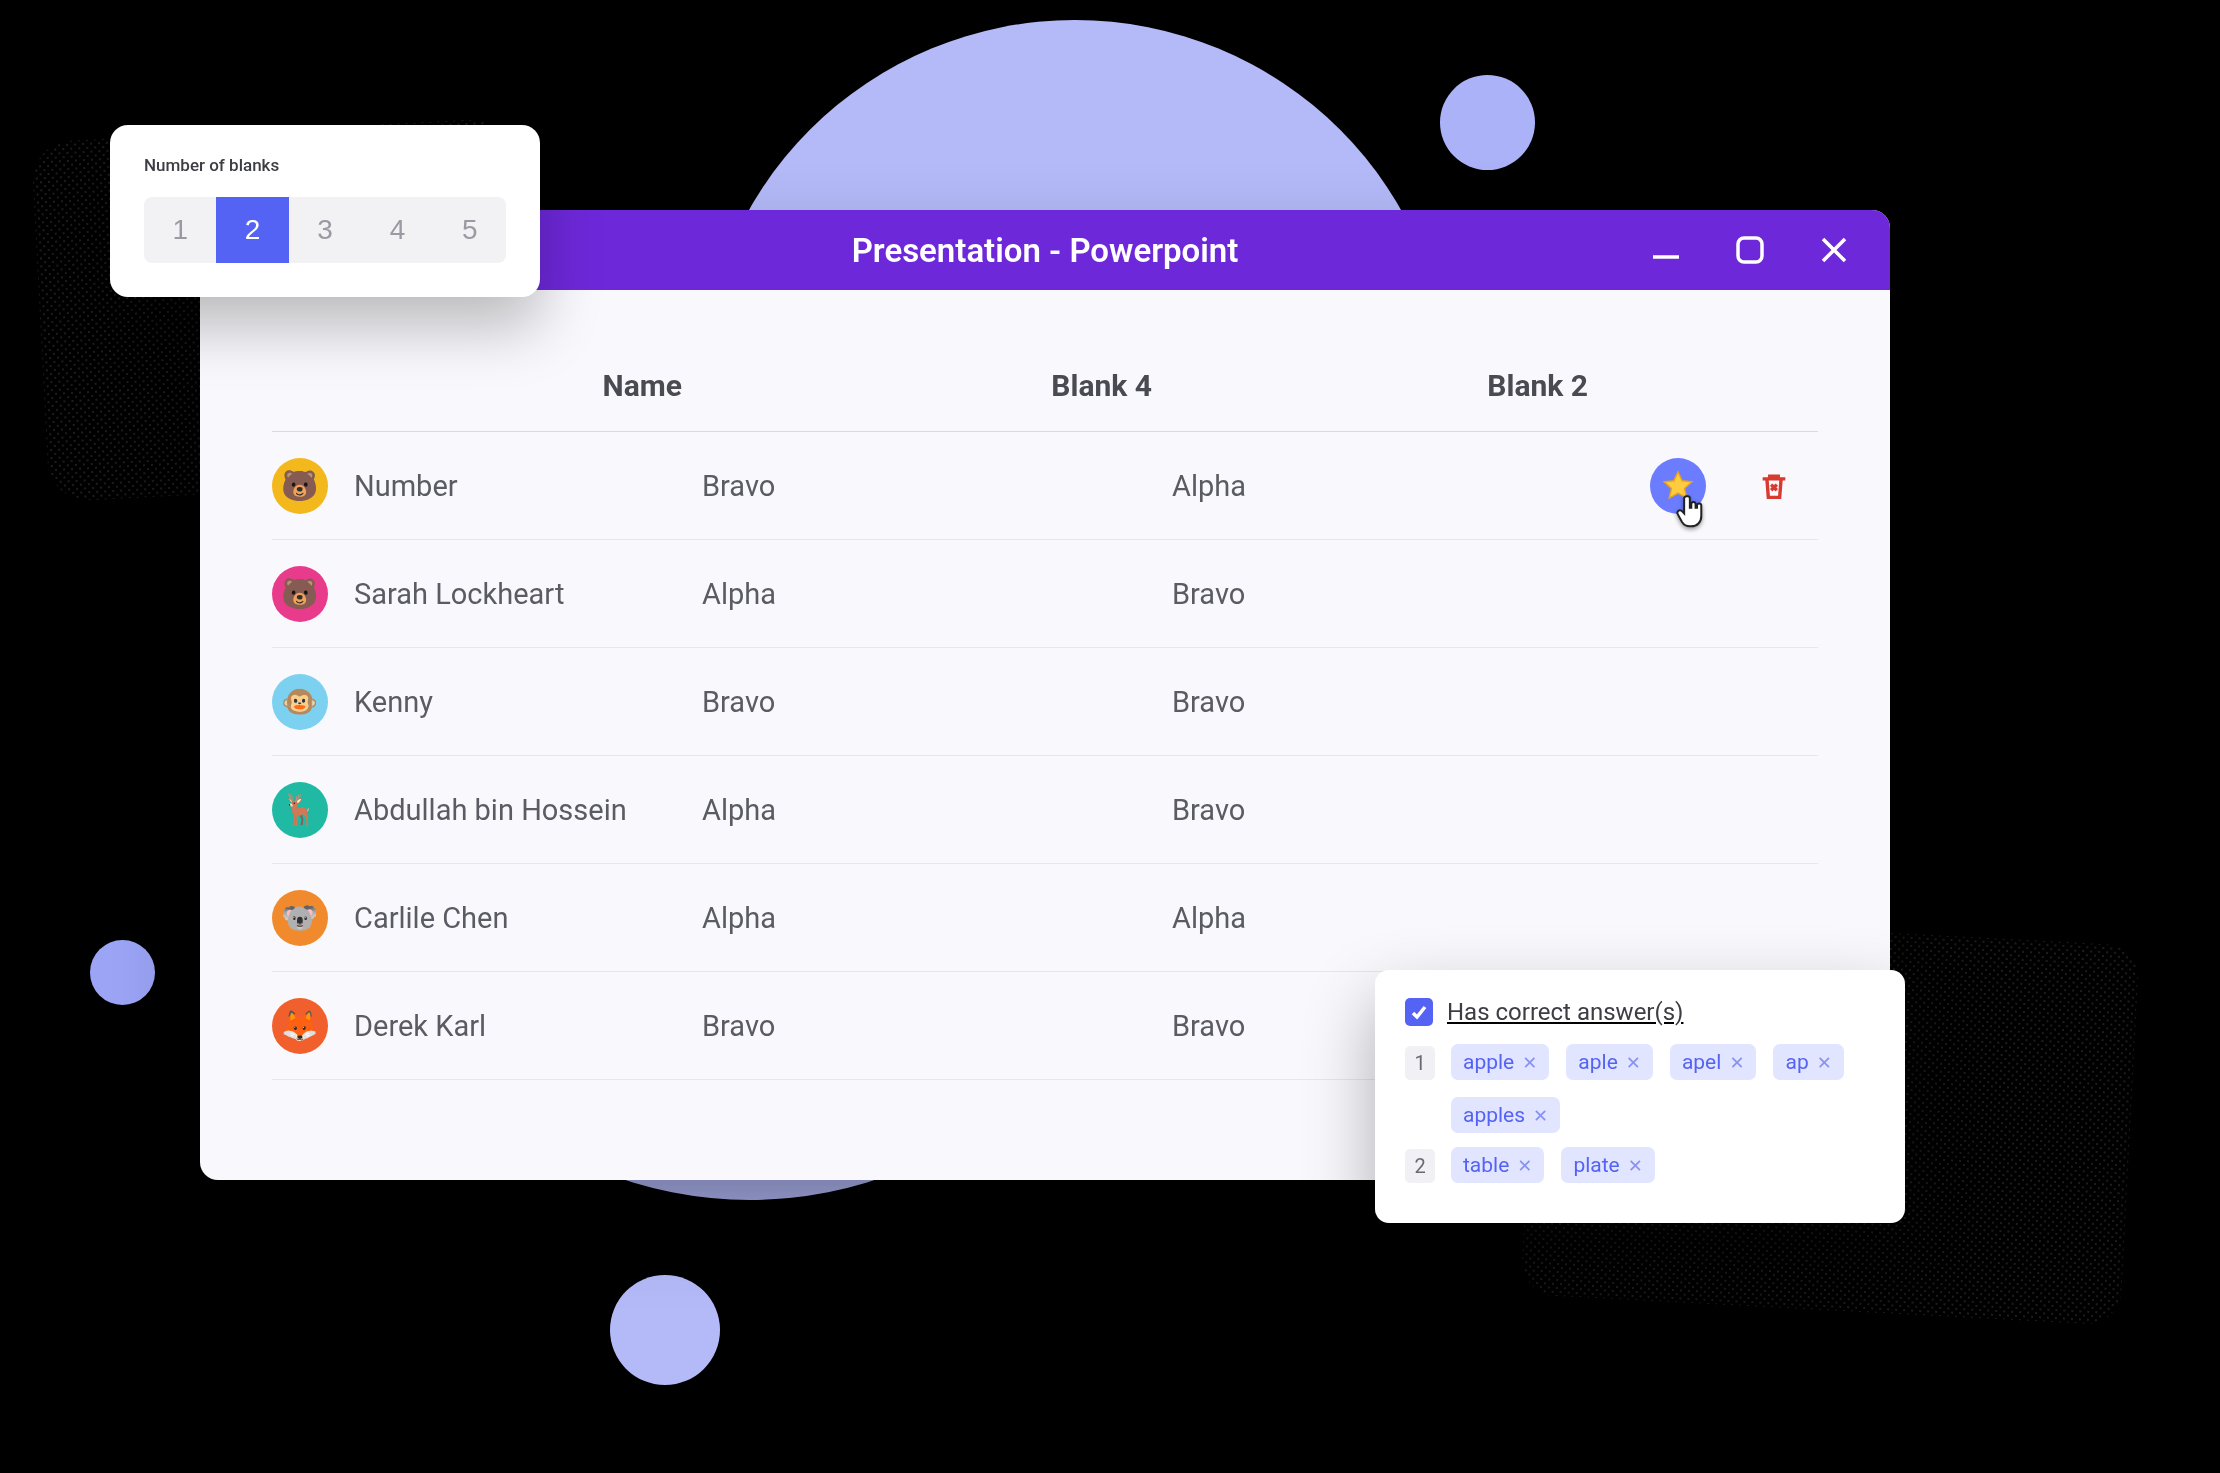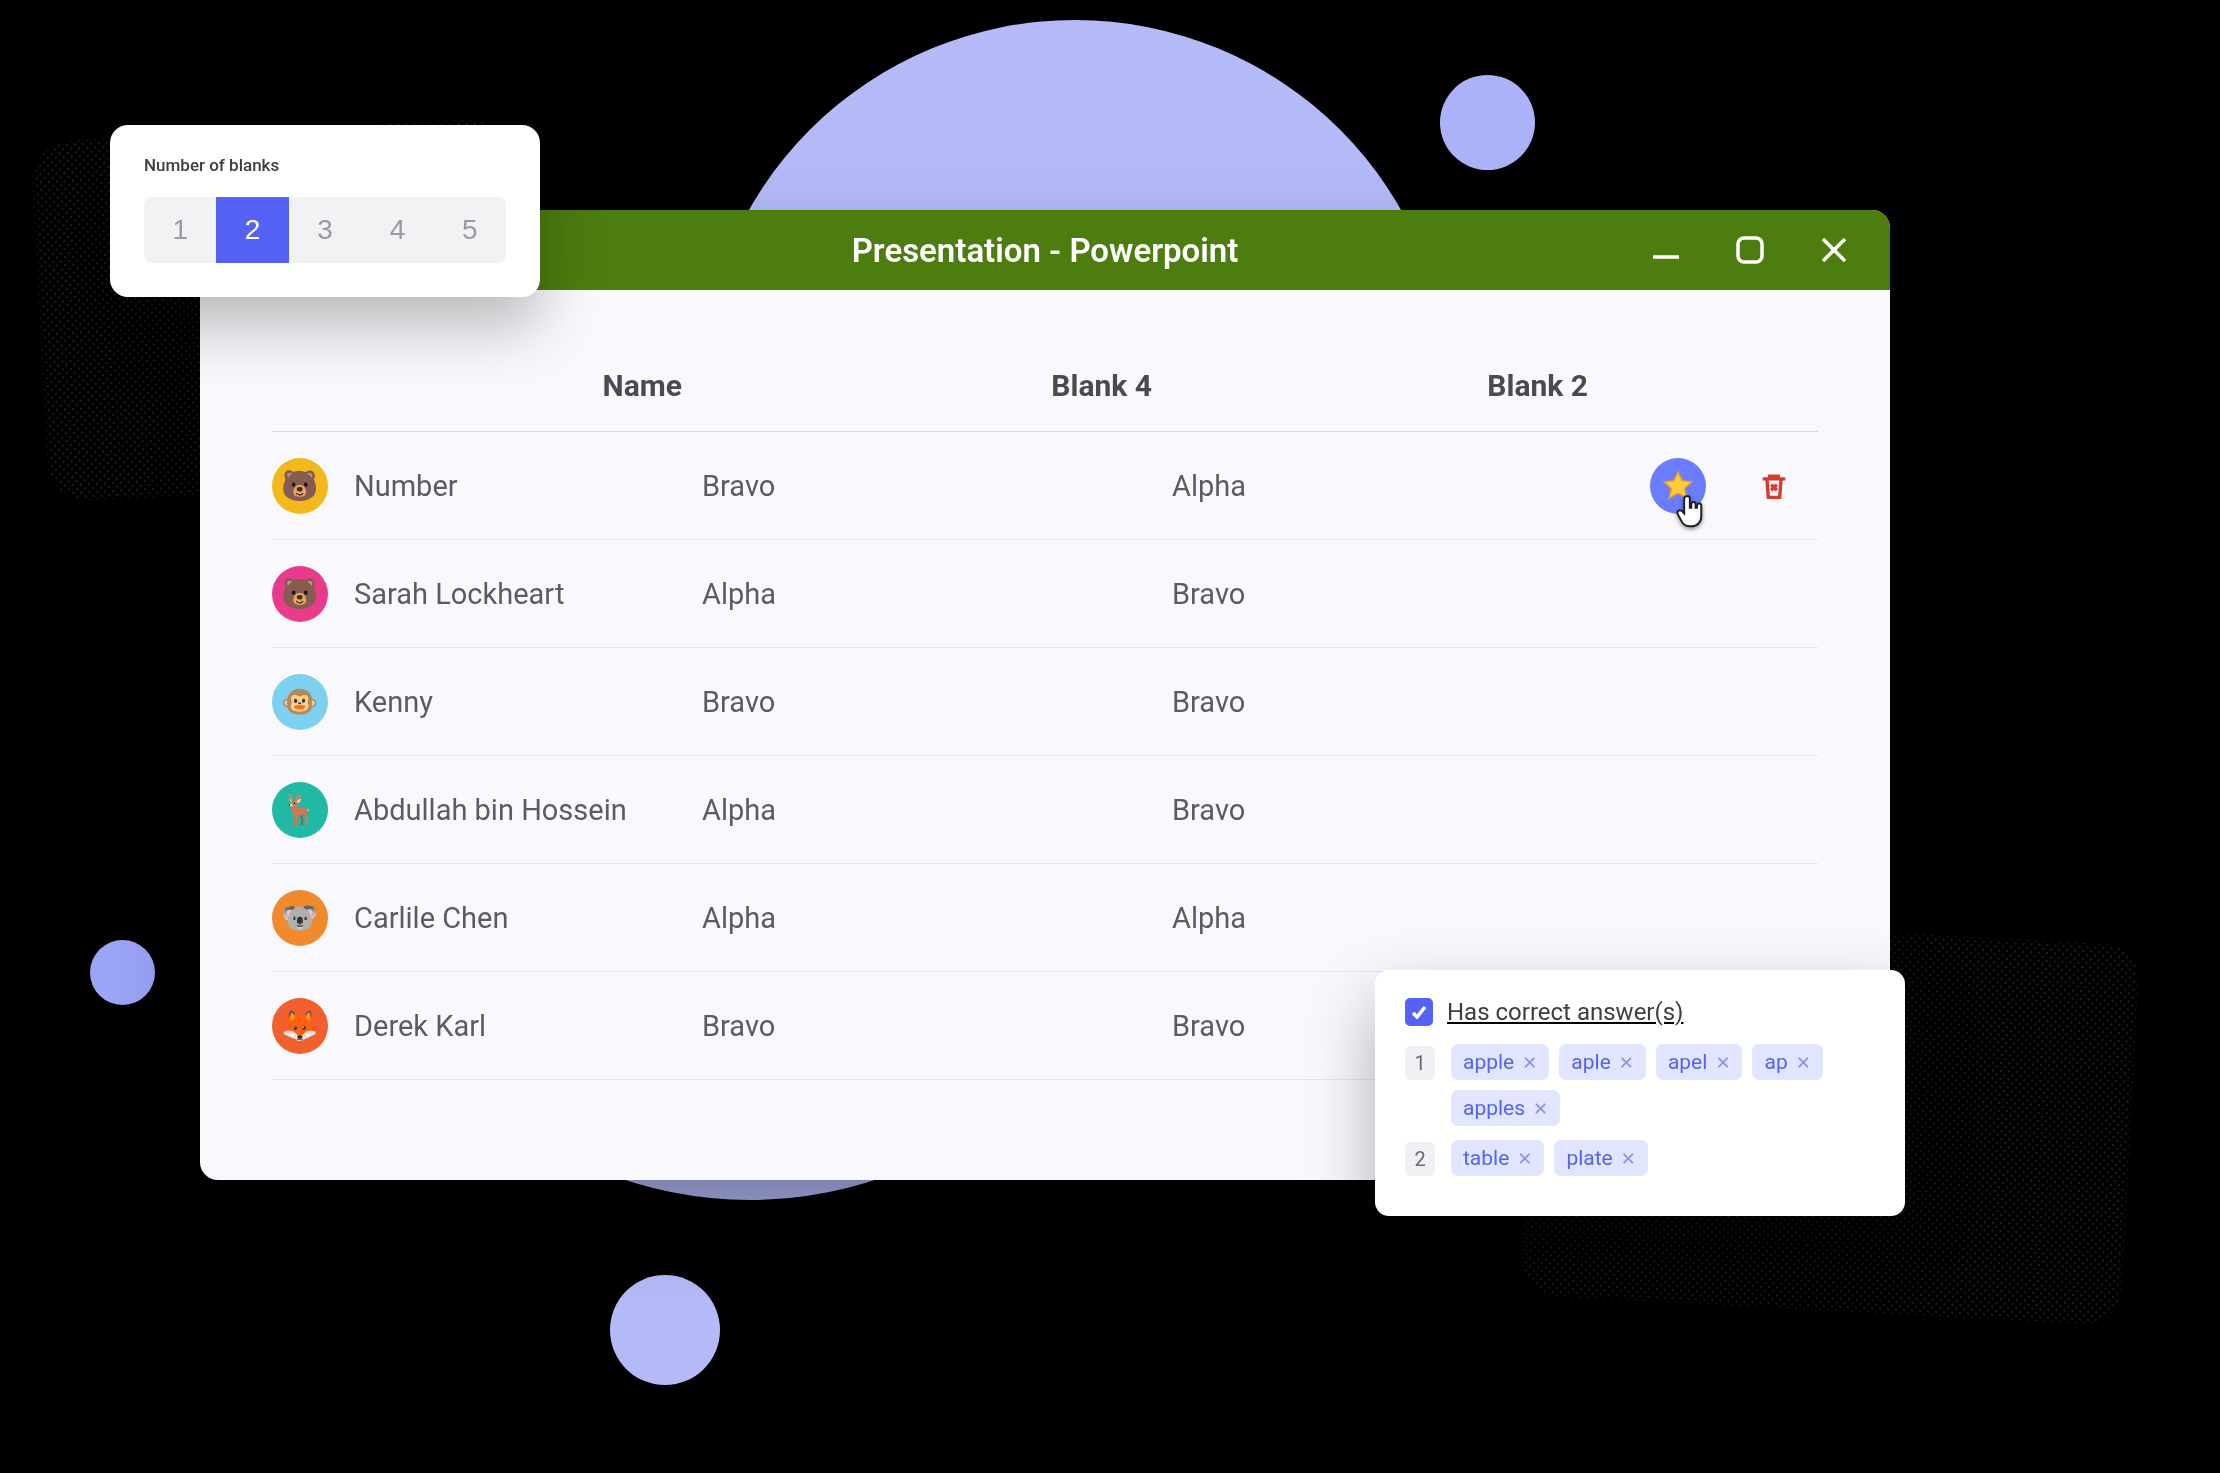--- a/index.html
+++ b/index.html
@@ -33,21 +33,21 @@
     position: absolute;
     left: 200px; top: 210px;
     width: 1690px; height: 970px;
     background: #f9f9fd;
     border-radius: 18px;
     box-shadow: 0 40px 80px rgba(0,0,0,.35);
     overflow: hidden;
   }
   .titlebar {
     height: 80px;
-    background: #4d7c0f;
+    background: #6d28d9;
     display: flex; align-items: center; justify-content: center;
     position: relative;
   }
   .titlebar-title { color: #fff; font-size: 33px; font-weight: 600; }
   .win-controls { position: absolute; right: 38px; top: 0; height: 100%; display: flex; align-items: center; gap: 48px; }
   .win-ctrl { width: 36px; height: 36px; display:flex; align-items:center; justify-content:center; color:#fff; cursor:pointer; }
   .win-ctrl svg { stroke:#fff; stroke-width:3.5; fill:none; }
 
   .table-wrap { padding: 78px 72px 30px 72px; }
   table { width: 100%; border-collapse: collapse; }
@@ -96,21 +96,21 @@
     width:530px; background:#fff; border-radius:14px;
     box-shadow: 0 30px 70px rgba(0,0,0,.3);
     padding: 28px 30px 26px;
   }
   .ans-head { display:flex; align-items:center; gap:14px; margin-bottom:18px;text-decoration:underline;}
   .chk { width:28px; height:28px; border-radius:5px; background:#5563f5; display:flex; align-items:center; justify-content:center;}
   .chk svg { stroke:#fff; stroke-width:3.5; fill:none;}
   .ans-head span{ font-size:24px; color:#3d3d44;}
   .ans-row { display:flex; align-items:flex-start; gap:16px; margin-bottom:14px;}
   .ans-num { width:30px; height:34px; background:#f1f1f5; border-radius:5px; display:flex; align-items:center; justify-content:center; font-size:20px; color:#6a6a72; flex-shrink:0; margin-top:2px;}
-  .chips { display:flex; flex-wrap:wrap; gap:10px;}
+  .chips { display:flex; flex-wrap:wrap; gap:17px;}
   .chip { background:#e1e5ff; color:#5563f5; border-radius:7px; padding:6px 12px; font-size:21px; display:flex; align-items:center; gap:8px; cursor:pointer;}
   .chip .x { font-size:18px; color:#8a93f0;}
 </style>
 </head>
 <body>
 
 <div class="blob blob-big1"></div>
 <div class="blob blob-big2"></div>
 <div class="blob blob-mid"></div>
 <div class="blob blob-sml1"></div>

